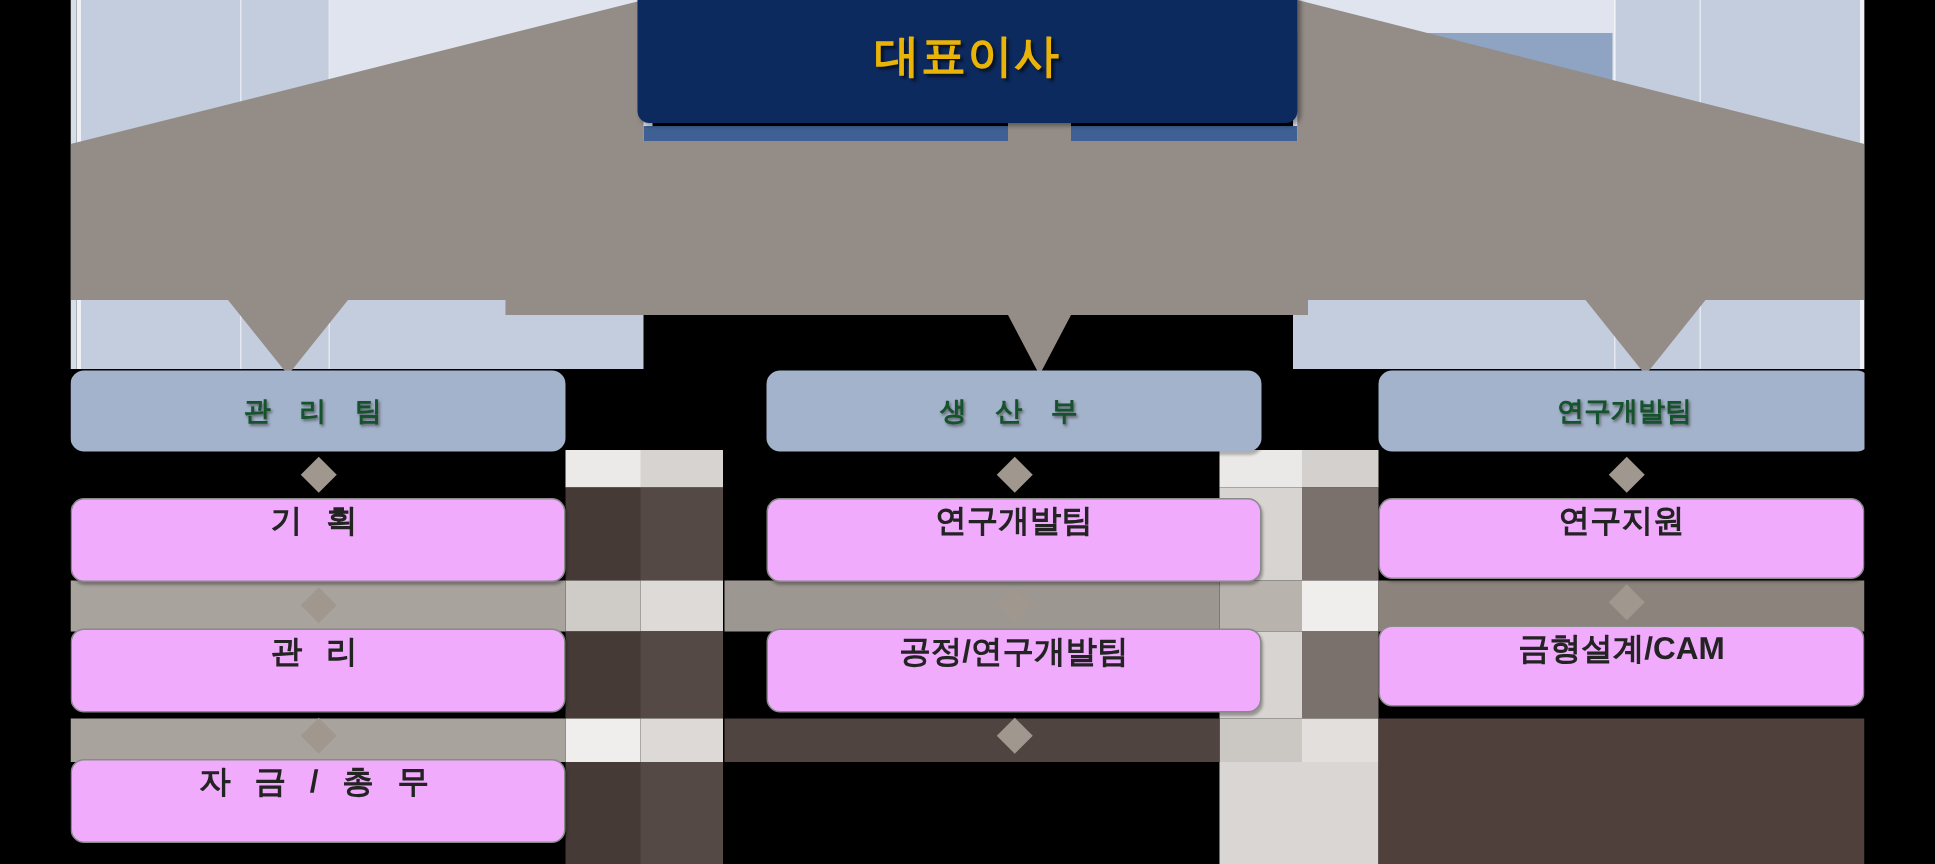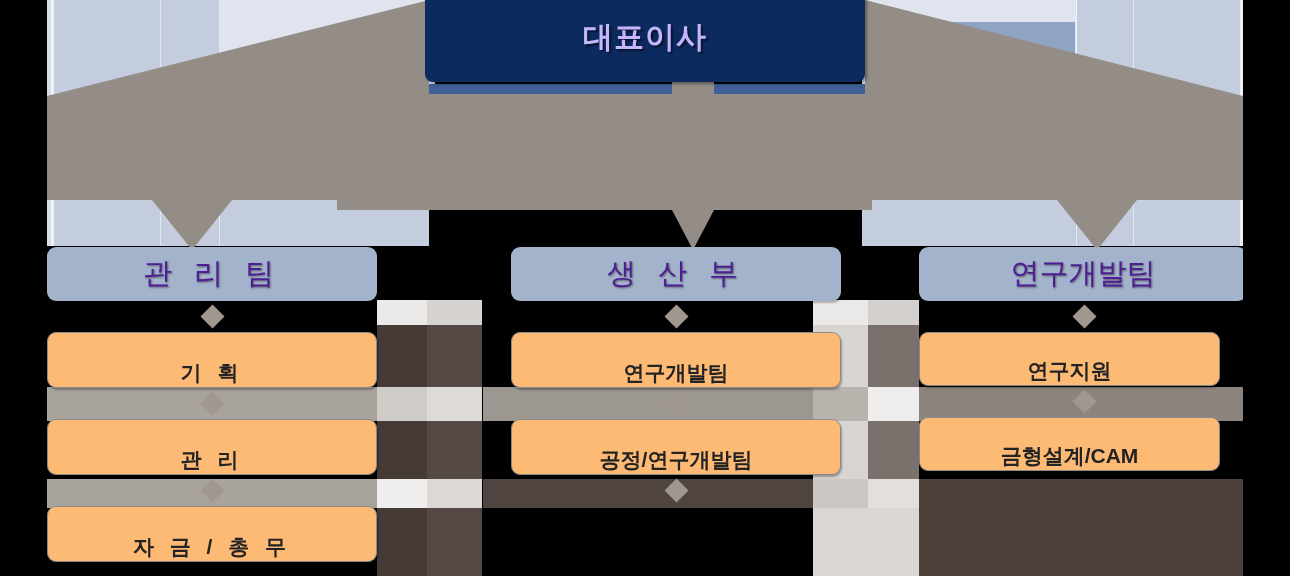--- a/index.html
+++ b/index.html
@@ -85,21 +85,21 @@
     left: 425px; top: -8px;
     width: 440px; height: 90px;
     background: #0d2a5e;
     border-radius: 8px;
     display: flex;
     align-items: center;
     justify-content: center;
     box-shadow: 2px 2px 3px rgba(0,0,0,.35);
   }
   .ceo-label {
-    color: #c4b5fd;
+    color: #eab308;
     font-size: 30px;
     font-weight: bold;
     letter-spacing: 1px;
     text-shadow: 2px 2px 2px rgba(0,0,0,.55);
   }
 
   
   .column {
     position: absolute;
     top: 247px;
@@ -114,23 +114,23 @@
     background: #a3b3cc;
     border-radius: 9px;
     display: flex;
     align-items: center;
     justify-content: center;
     box-shadow: 1px 2px 2px rgba(0,0,0,.25);
     position: relative;
     z-index: 4;
   }
   .dept-header-label {
-    color: #4c1d95;
-    font-size: 29px;
-    font-weight: normal;
+    color: #14532d;
+    font-size: 18px;
+    font-weight: bold;
     text-shadow: 1px 1px 2px rgba(70,70,70,.75);
   }
   .dept-header-label.spaced { letter-spacing: 7px; }
 
   .connector {
     height: 31px;
     position: relative;
   }
   .diamond {
     position: absolute;
@@ -139,25 +139,25 @@
     width: 17px; height: 17px;
     margin-left: -8.5px;
     margin-top: -8.5px;
     background: #a0978f;
     transform: rotate(45deg);
     z-index: 5;
   }
 
   .item-box {
     height: 54px;
-    background: #fdba74;
+    background: #f0abfc;
     border: 1px solid #8a8a8a;
     border-radius: 9px;
     display: flex;
-    align-items: flex-end;
+    align-items: flex-start;
     justify-content: center;
     box-shadow: 1px 2px 2px rgba(0,0,0,.30);
     position: relative;
     z-index: 4;
   }
   .item-label {
     color: #232323;
     font-size: 21px;
     font-weight: bold;
   }
@@ -200,21 +200,21 @@
     position: absolute;
     z-index: 1;
   }
   .band-c0-1 { left: 47px; top: 387px; width: 330px; height: 34px; background: #a9a39e; }
   .band-c0-2 { left: 47px; top: 479px; width: 330px; height: 29px; background: #a9a39e; }
   .band-c1-1 { left: 483px; top: 387px; width: 330px; height: 34px; background: #9d9791; }
   .band-c1-2 { left: 483px; top: 479px; width: 330px; height: 29px; background: #4f4440; }
   .band-c2-1 { left: 919px; top: 387px; width: 324px; height: 34px; background: #8c837d; }
   .band-c2-3 { left: 919px; top: 479px; width: 324px; height: 97px; background: #4f403c; }
 
-  .col-2 .item-box { width: 301px; box-sizing: border-box; }
+  .col-2 .item-box { width: 324px; box-sizing: border-box; }
   .col-2 .dept-header { width: 328px; box-sizing: border-box; }
 
   
   .right-margin {
     position: absolute;
     left: 1243px; top: 0; width: 47px; height: 576px;
     background: #000000;
     z-index: 20;
   }
   .left-margin {

